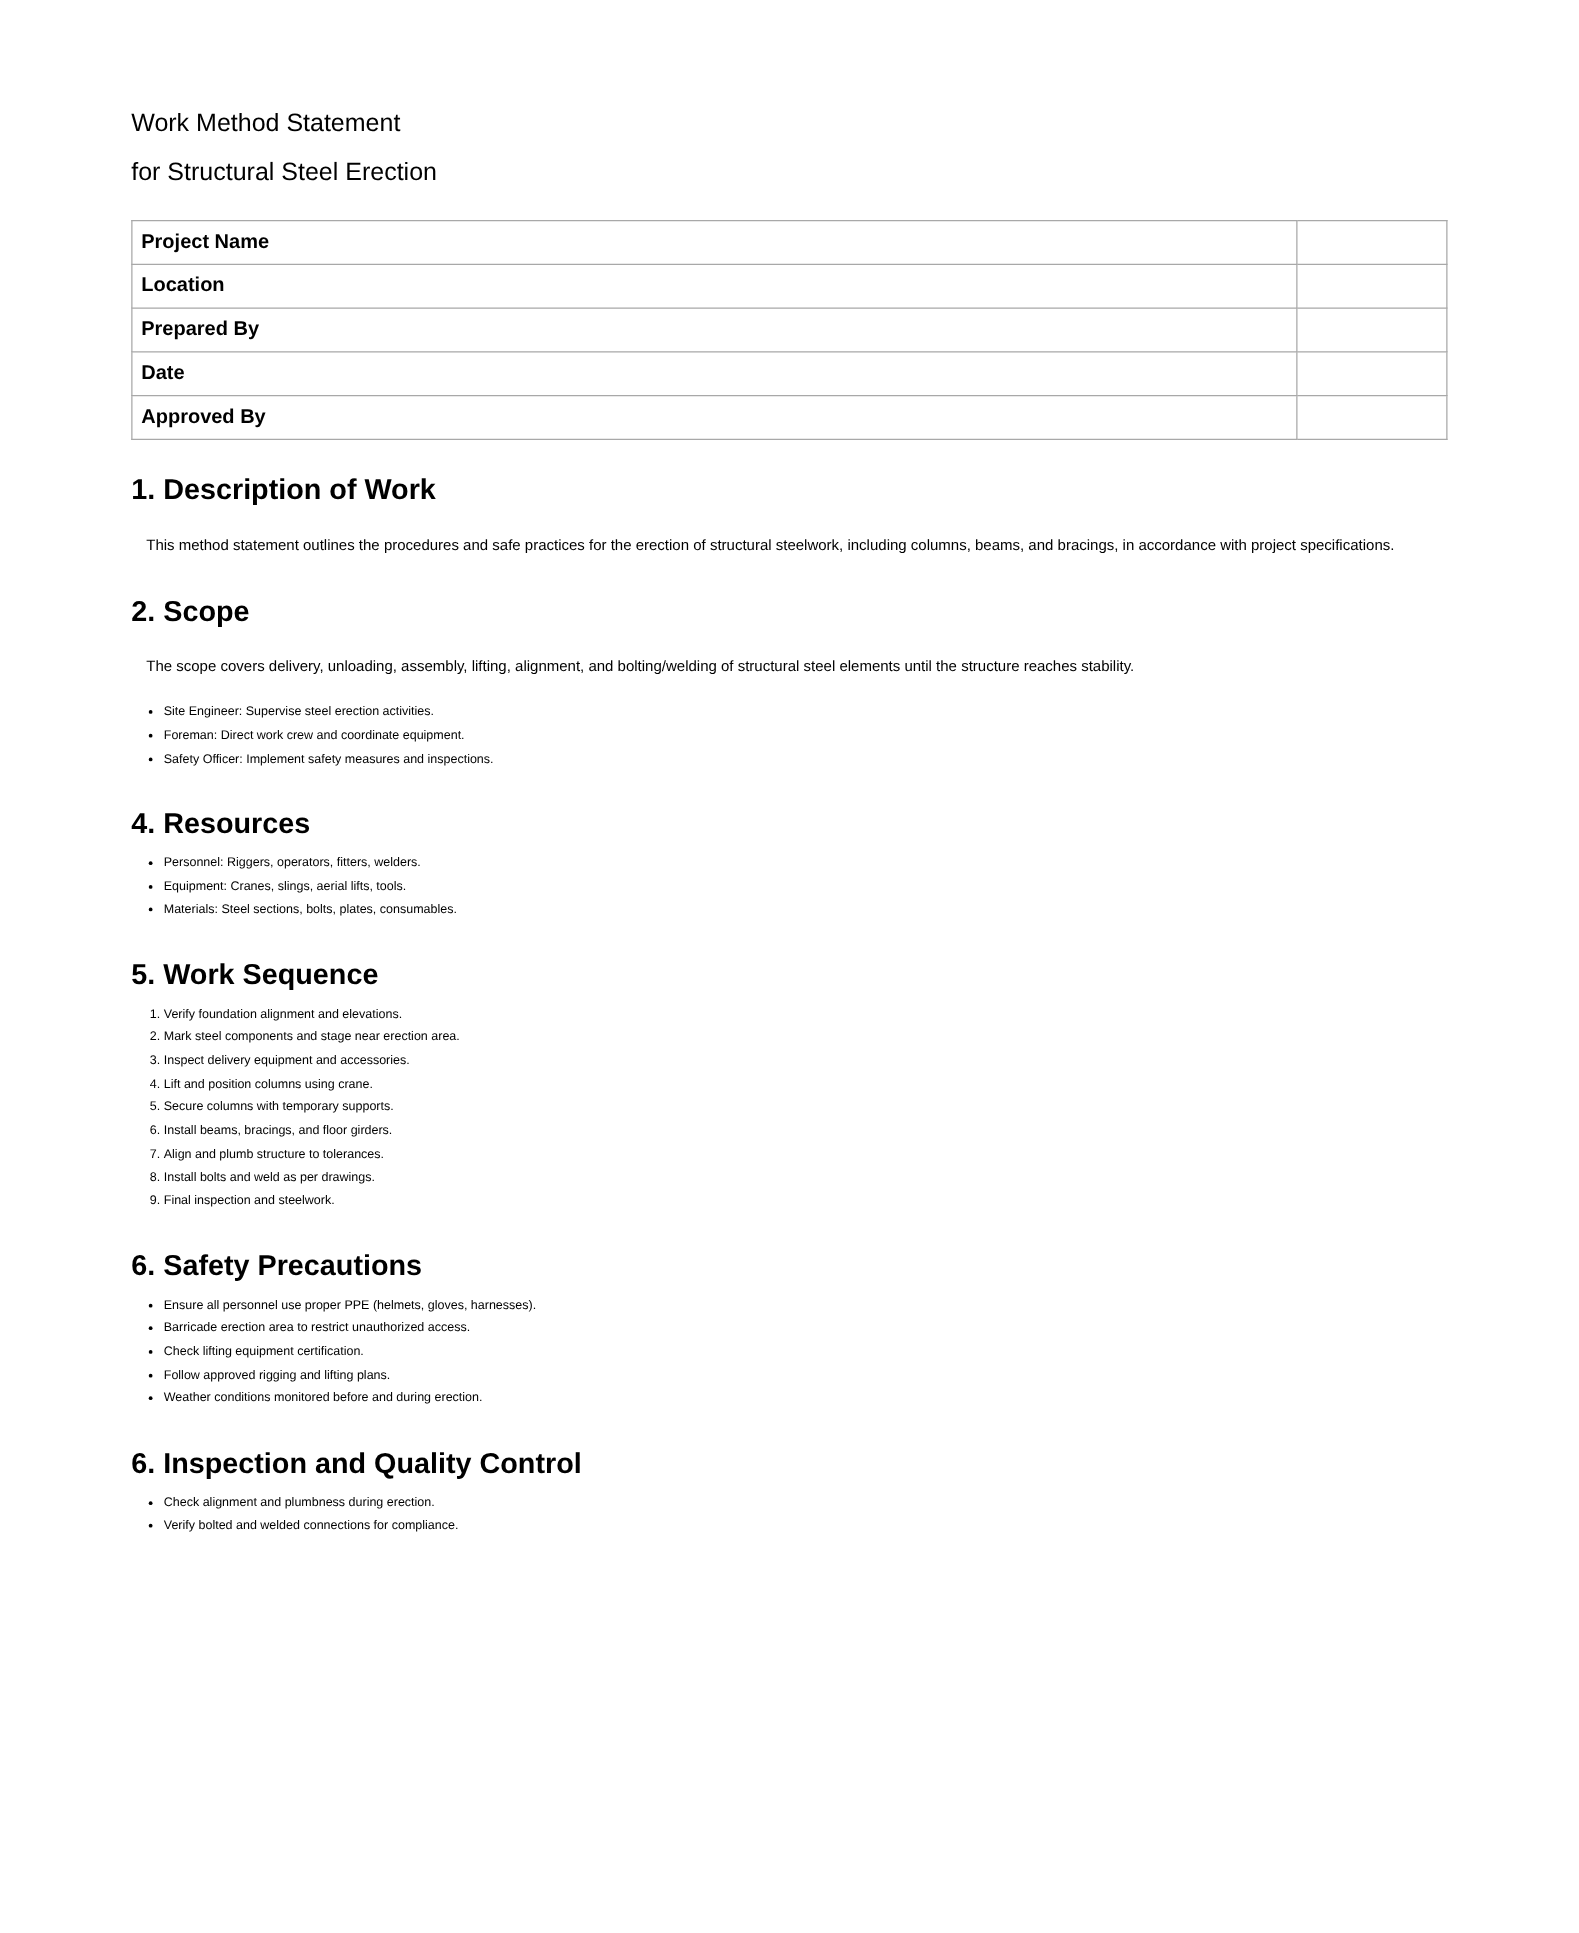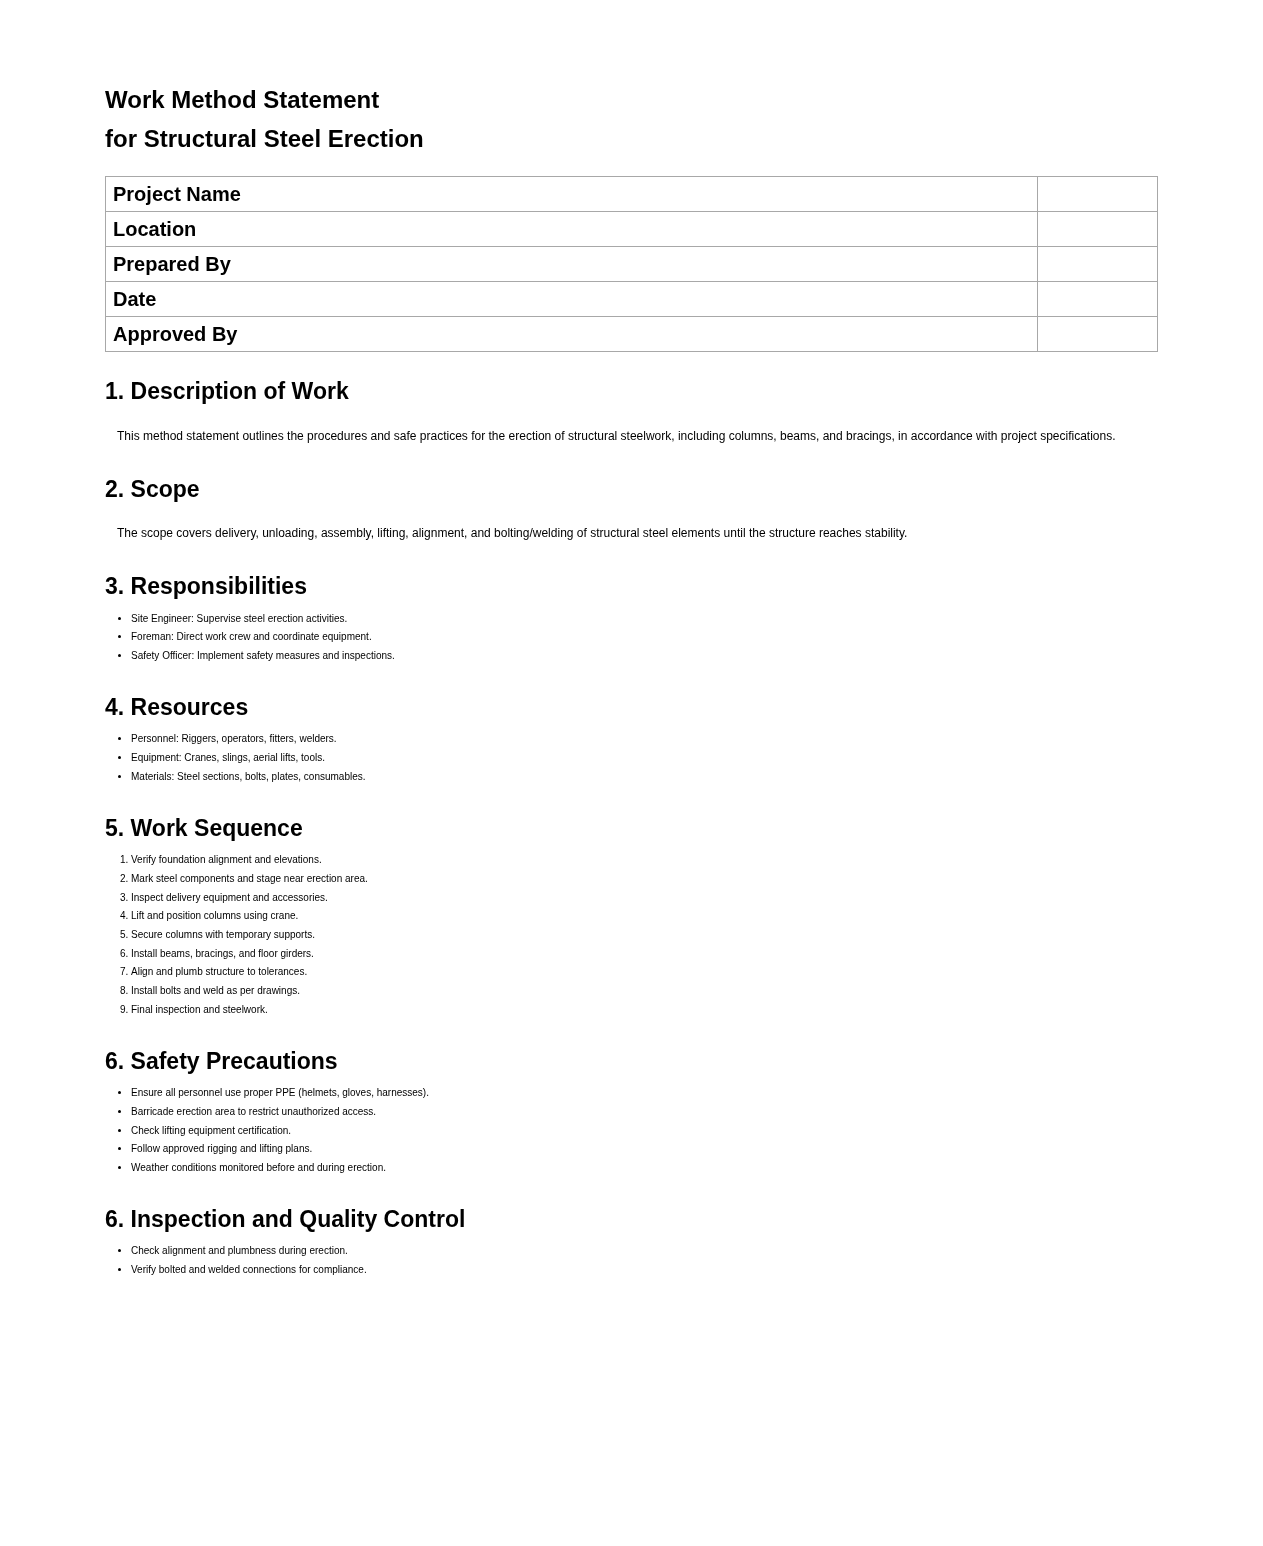--- a/index.html
+++ b/index.html
@@ -8,36 +8,36 @@
     background: #ffffff;
     color: #000000;
     font-family: "Liberation Sans", "DejaVu Sans", sans-serif;
   }
   body { width: 1263px; min-height: 1546px; }
   .page {
     width: 1053px;
     margin-left: 105px;
   }
   h1.doc-title {
-    font-size: 24px;
+    font-size: 20px;
     line-height: 39px;
-    font-weight: bold;
+    font-weight: normal;
     margin: 80px 0 18px 0;
     white-space: pre-line;
   }
   table.info-table {
     border-collapse: collapse;
     width: 1053px;
     table-layout: fixed;
   }
   table.info-table td {
     border: 1px solid var(--table-border, #a8a8a8);
     height: 34px;
     vertical-align: middle;
-    font-size: 20px;
+    font-size: 16px;
     padding: 0 6px 0 7px;
   }
   td.label-cell { font-weight: bold; }
   td.value-cell { width: 106px; }
   section.doc-section h2 {
     font-size: 23px;
     line-height: 1.2;
     font-weight: bold;
     margin: 26px 0 0 0;
   }
@@ -95,21 +95,20 @@
   <div id="sections">
       <section class="doc-section">
         <h2>1. Description of Work</h2>
         <p>This method statement outlines the procedures and safe practices for the erection of structural steelwork, including columns, beams, and bracings, in accordance with project specifications.</p>
       </section>
       <section class="doc-section">
         <h2>2. Scope</h2>
         <p>The scope covers delivery, unloading, assembly, lifting, alignment, and bolting/welding of structural steel elements until the structure reaches stability.</p>
       </section>
       <section class="doc-section">
-        <h2>3. Responsibilities</h2>
         <ul>
           <li>Site Engineer: Supervise steel erection activities.</li>
           <li>Foreman: Direct work crew and coordinate equipment.</li>
           <li>Safety Officer: Implement safety measures and inspections.</li>
         </ul>
       </section>
       <section class="doc-section">
         <h2>4. Resources</h2>
         <ul>
           <li>Personnel: Riggers, operators, fitters, welders.</li>

